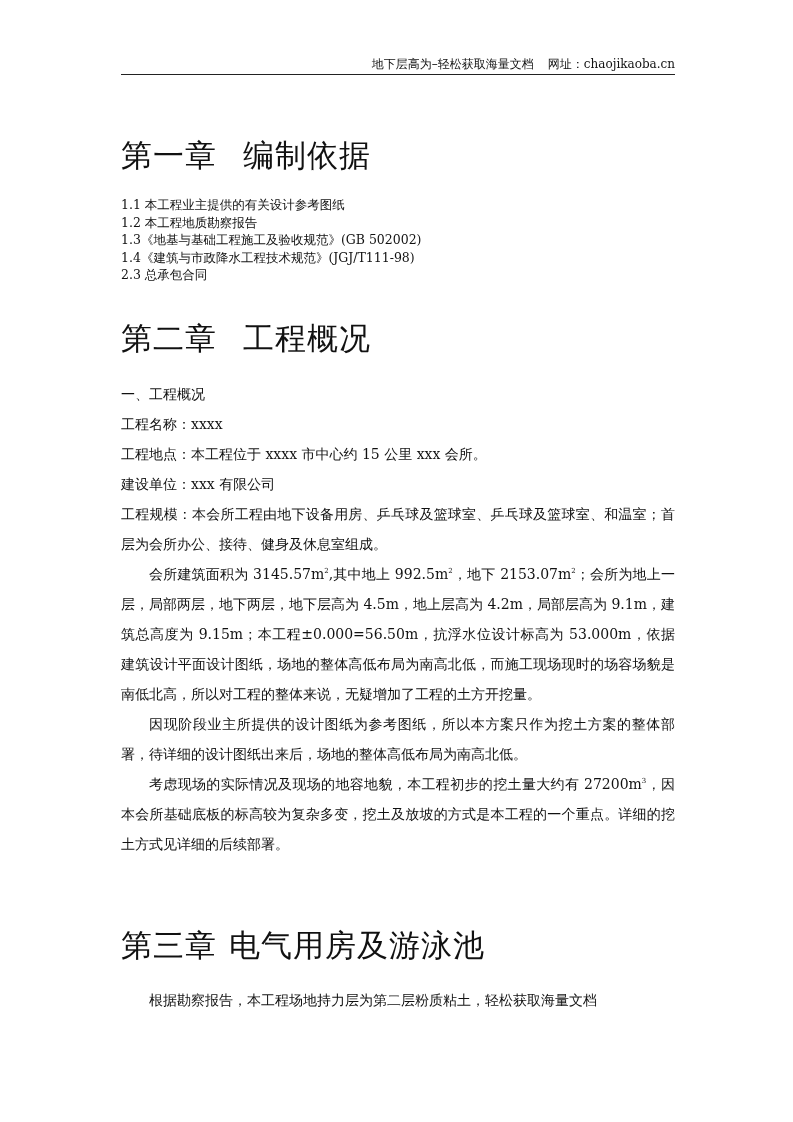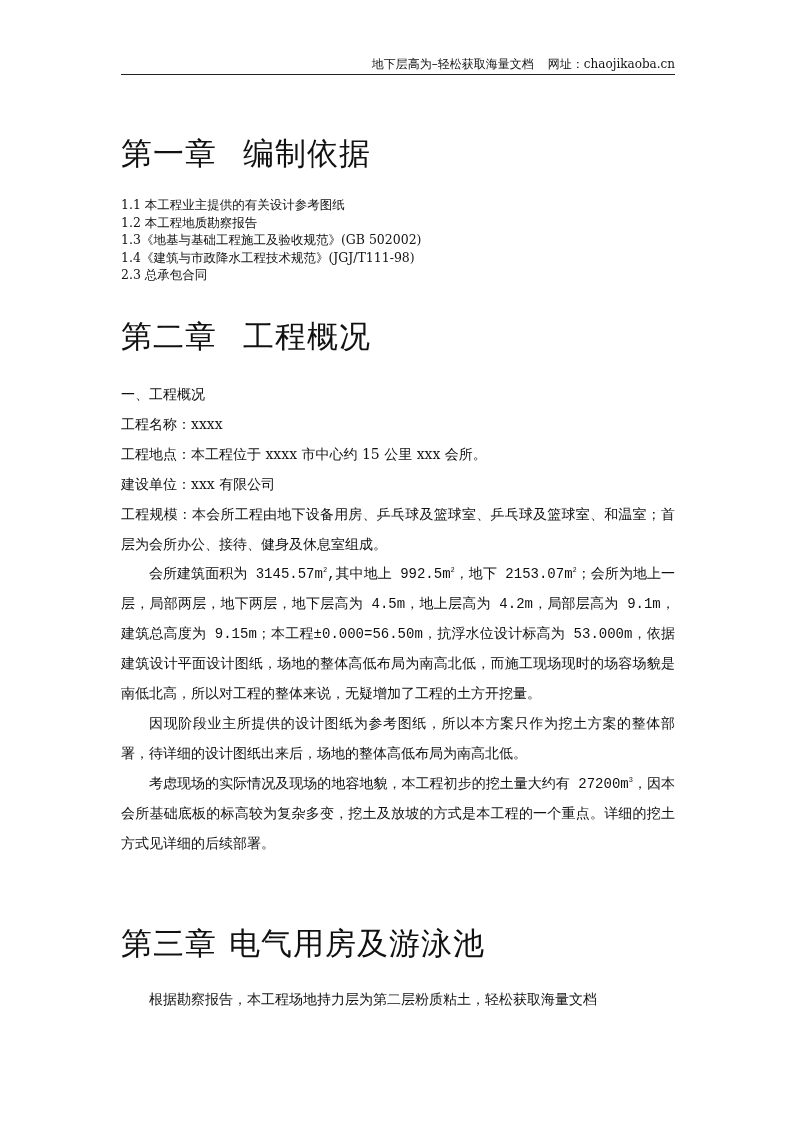--- a/index.html
+++ b/index.html
@@ -1,26 +1,26 @@
 <!DOCTYPE html>
 <html><head>
   <meta charset="utf-8">
   <style>
     html, body { margin: 0; padding: 0; background: #ffffff; }
     body { width: 793px; height: 1122px; position: relative; overflow: hidden;
            font-family: "DejaVu Serif", "Liberation Serif", serif; color: #111; }
     .header { position: absolute; left: 121px; top: 56px; width: 554px; height: 18px;
               border-bottom: 1px solid #222; text-align: right; font-size: 12px; line-height: 16px; }
     .header span { margin-left: 14px; }
-    .chapter { position: absolute; left: 121px; font-family: Liberation Mono, monospace;
+    .chapter { position: absolute; left: 121px; font-family: Liberation Sans, sans-serif;
                font-size: 31px; line-height: 40px; margin: 0; font-weight: normal; letter-spacing: 1px; }
     .chapter .gap { display: inline-block; width: 26px; }
     .refs { position: absolute; left: 121px; top: 196px; font-size: 12.5px; line-height: 17.5px; margin: 0; padding: 0; list-style: none; }
     .body { position: absolute; left: 121px; width: 554px; font-size: 14px; line-height: 30px; margin: 0; }
-    .para { text-indent: 28px; text-align: justify; text-align-last: left; font-family: Liberation Mono, monospace; }
+    .para { text-indent: 28px; text-align: justify; text-align-last: left; }
     p { margin: 0; }
     sup { font-size: 7px; vertical-align: 6px; line-height: 0; }
   </style>
 </head>
 <body>
 
 <div class="header">
   <span>地下层高为–轻松获取海量文档</span><span>网址：chaojikaoba.cn</span>
 </div>
 

